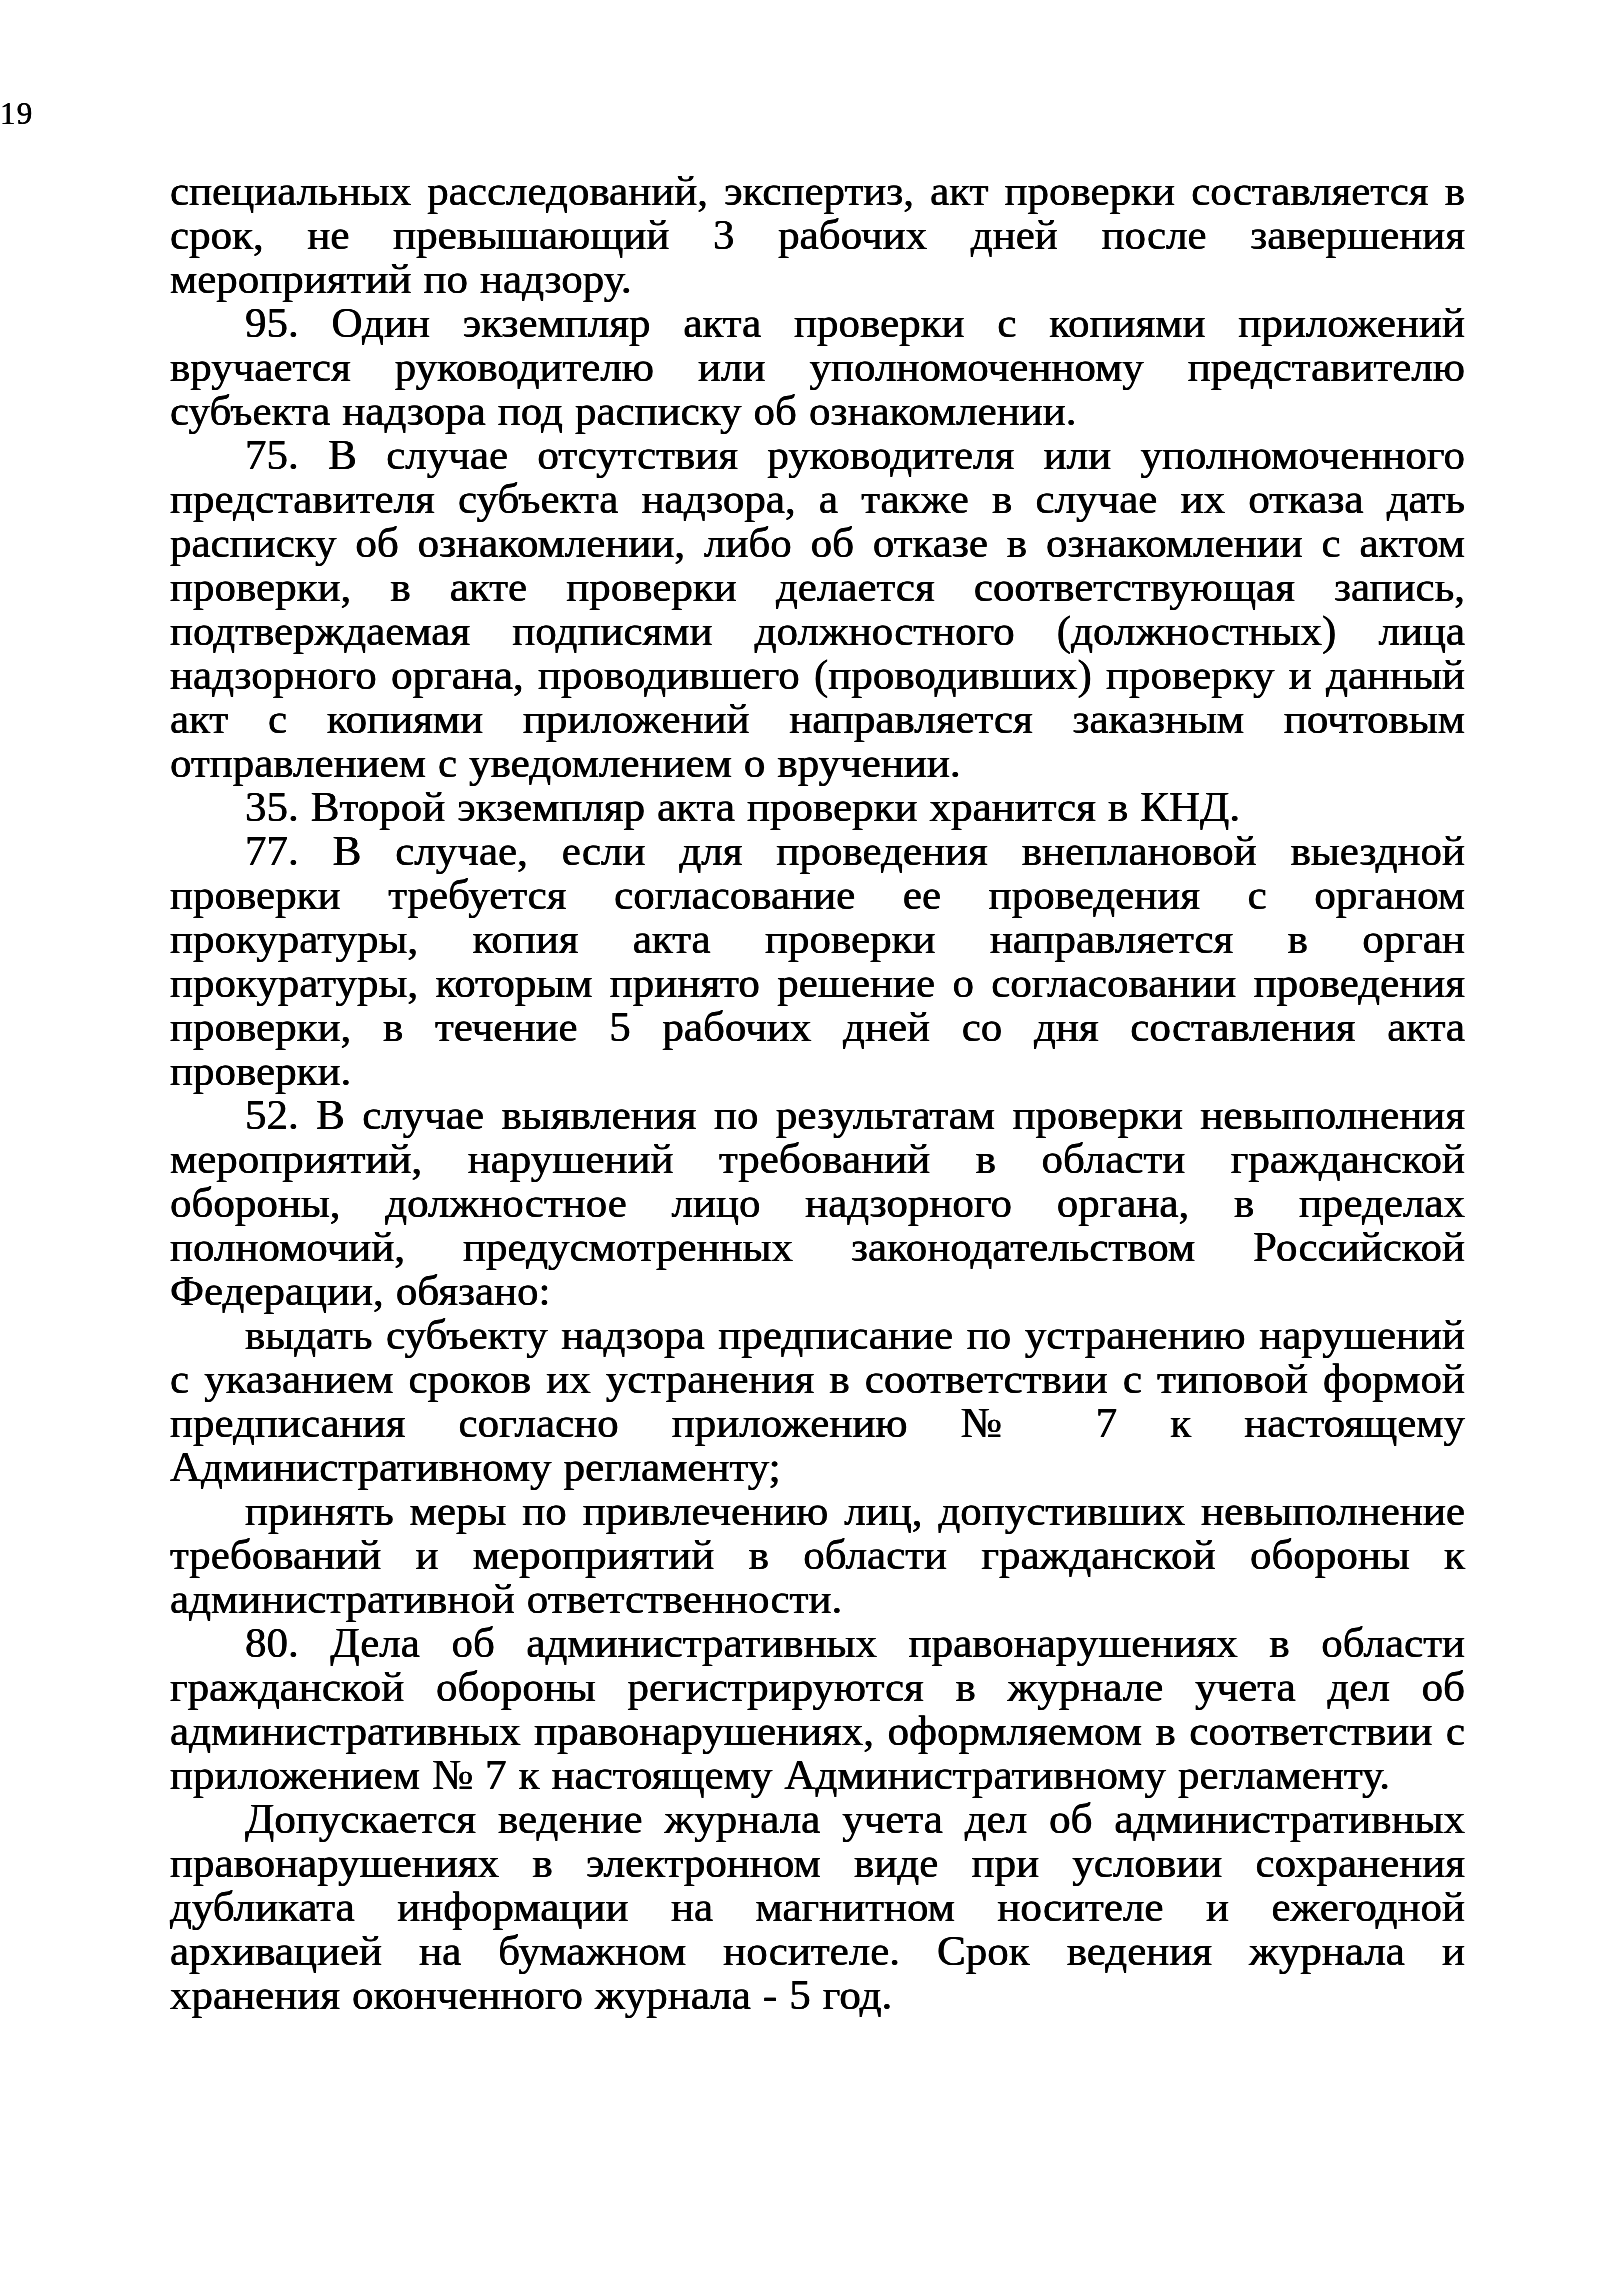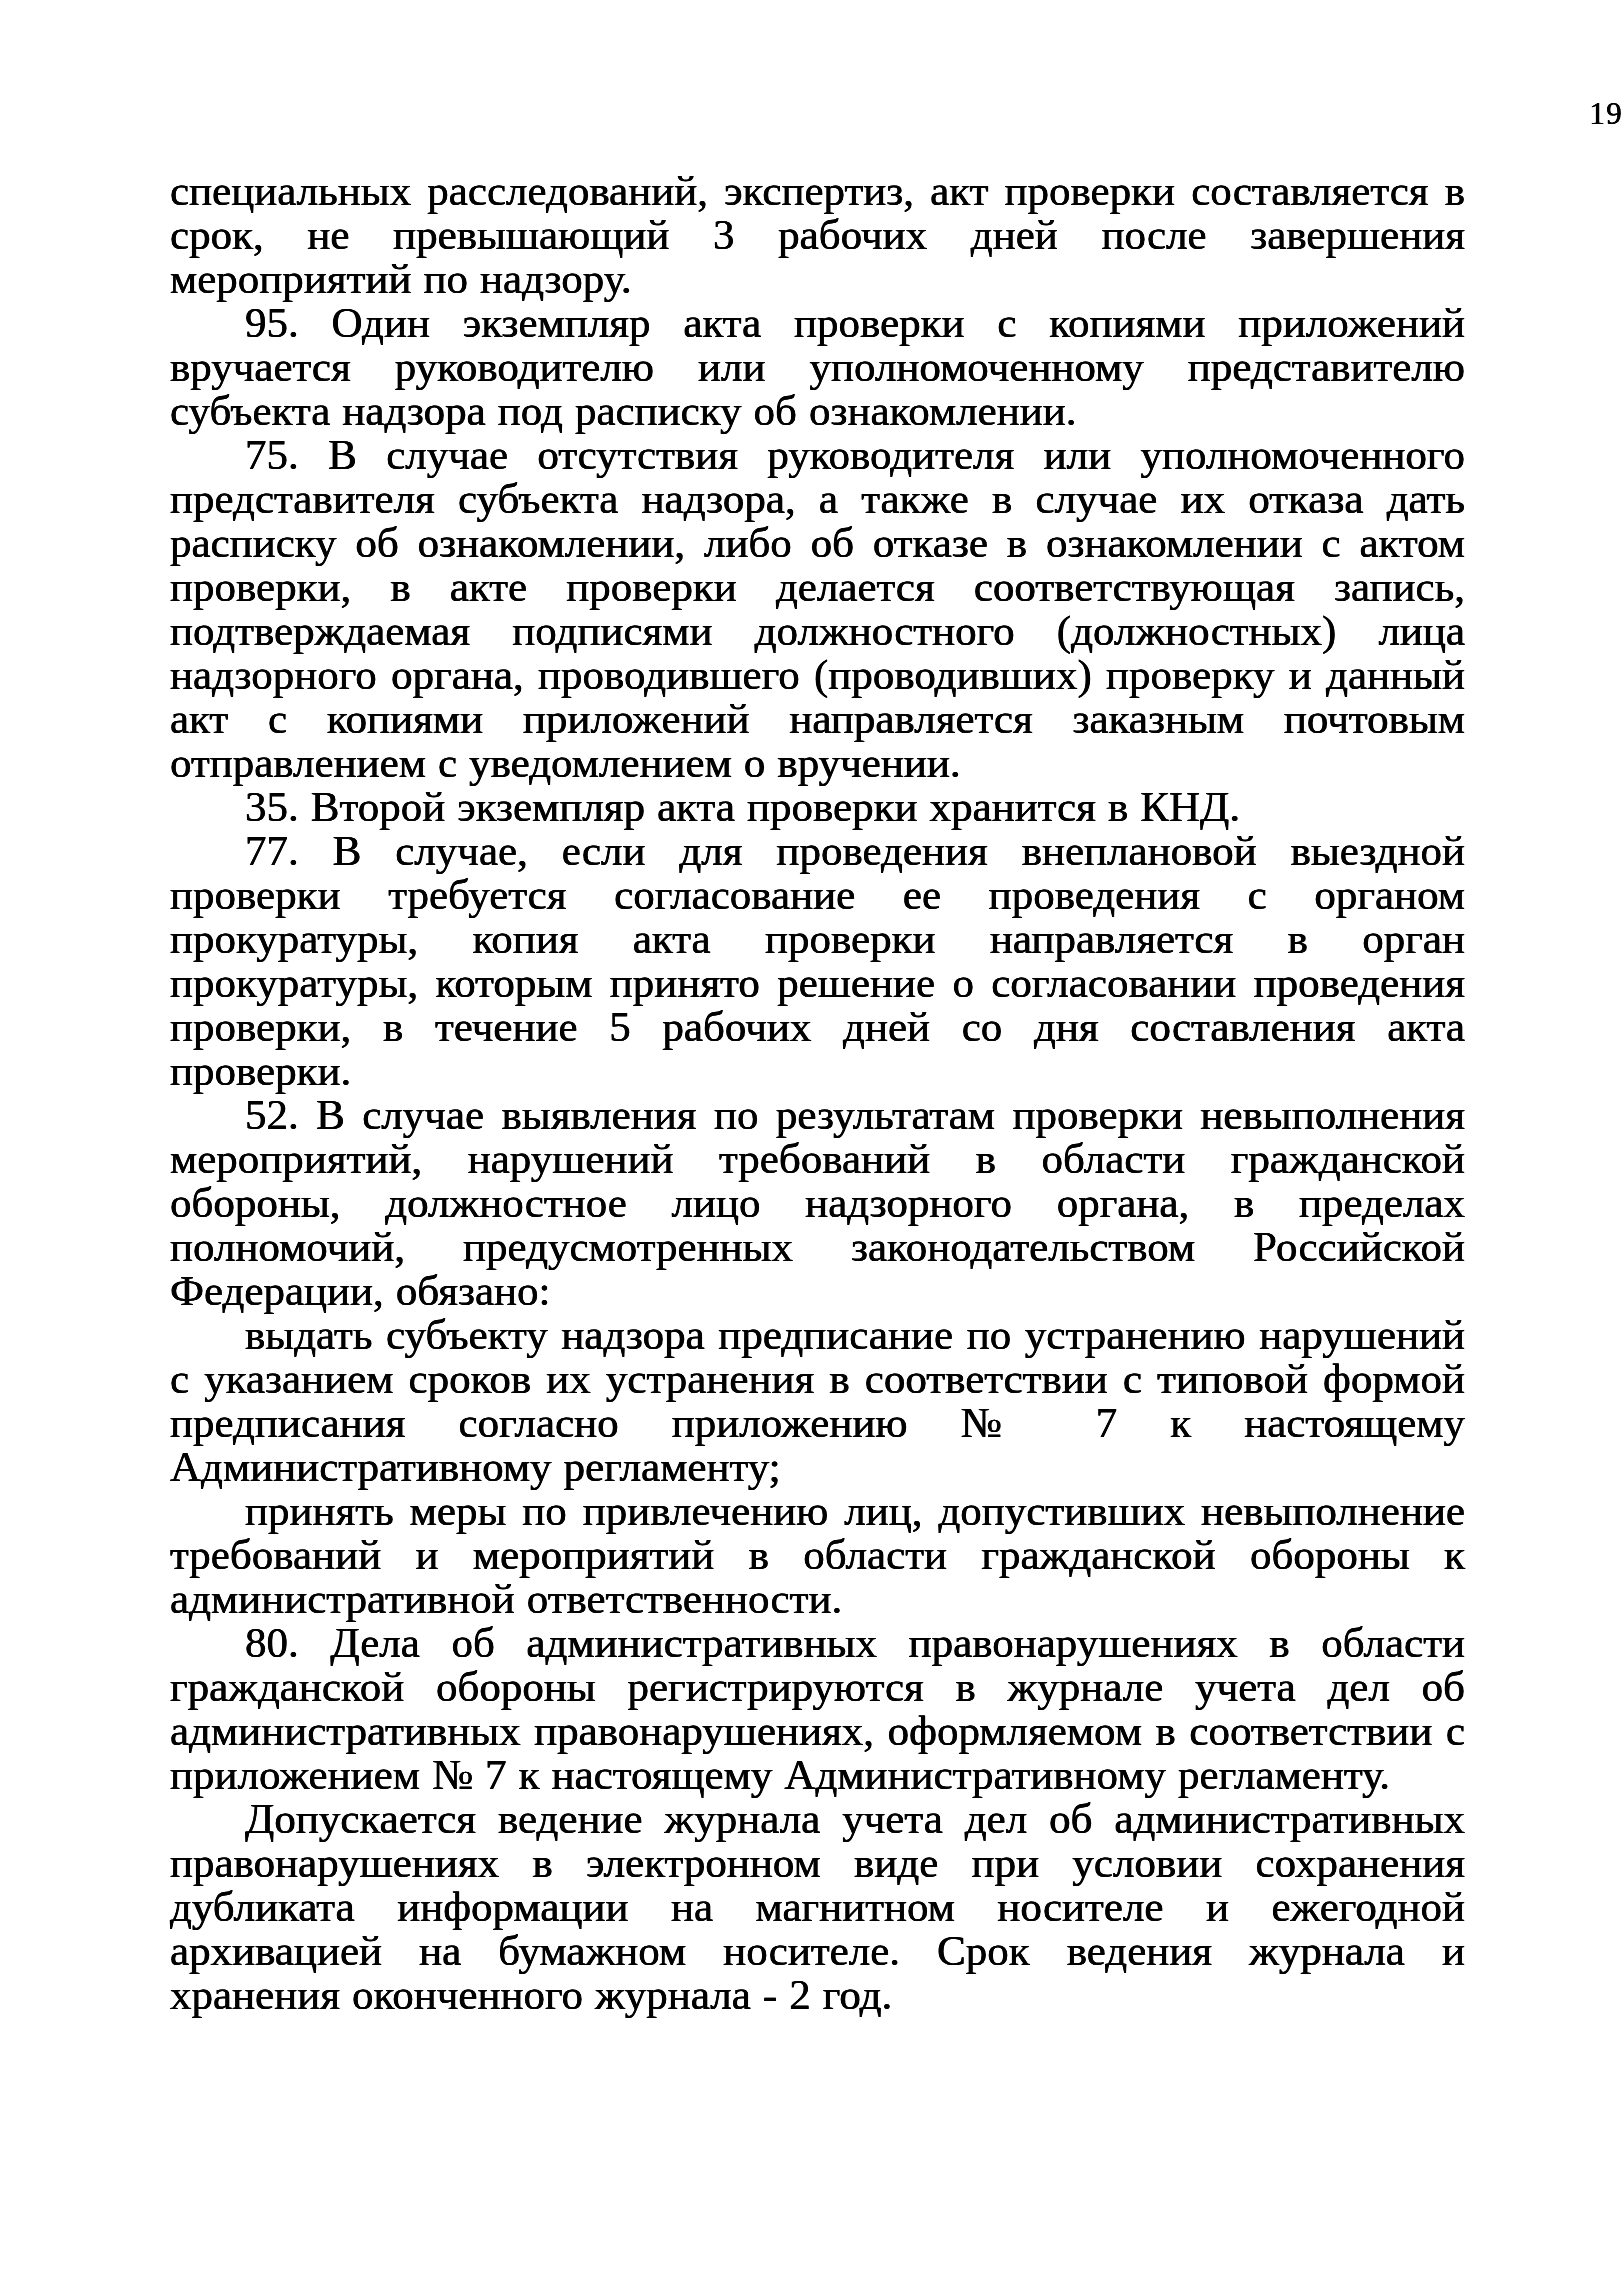--- a/index.html
+++ b/index.html
@@ -14,21 +14,21 @@
     background: #ffffff;
     overflow: hidden;
     font-family: "Liberation Serif", "DejaVu Serif", serif;
     color: #000000;
   }
   .page-number {
     position: absolute;
     top: 97px;
     left: 0;
     width: 1623px;
-    text-align: right;
+    text-align: left;
     font-size: 31px;
     line-height: 34px;
     letter-spacing: 1.3px;
     text-shadow: 0.3px 0 0 #000, -0.3px 0 0 #000;
   }
   .text-block {
     position: absolute;
     left: 170px;
     top: 169px;
     width: 1295px;
@@ -57,17 +57,17 @@
   <div class="text-block">
     <p class="continuation">специальных расследований, экспертиз, акт проверки составляется в срок, не превышающий 3 рабочих дней после завершения мероприятий по надзору.</p>
     <p>95. Один экземпляр акта проверки с копиями приложений вручается руководителю или уполномоченному представителю субъекта надзора под расписку об ознакомлении.</p>
     <p>75. В случае отсутствия руководителя или уполномоченного представителя субъекта надзора, а также в случае их отказа дать расписку об ознакомлении, либо об отказе в ознакомлении с актом проверки, в акте проверки делается соответствующая запись, подтверждаемая подписями должностного (должностных) лица надзорного органа, проводившего (проводивших) проверку и данный акт с копиями приложений направляется заказным почтовым отправлением с уведомлением о вручении.</p>
     <p>35. Второй экземпляр акта проверки хранится в КНД.</p>
     <p>77. В случае, если для проведения внеплановой выездной проверки требуется согласование ее проведения с органом прокуратуры, копия акта проверки направляется в орган прокуратуры, которым принято решение о согласовании проведения проверки, в течение 5 рабочих дней со дня составления акта проверки.</p>
     <p>52. В случае выявления по результатам проверки невыполнения мероприятий, нарушений требований в области гражданской обороны, должностное лицо надзорного органа, в пределах полномочий, предусмотренных законодательством Российской Федерации, обязано:</p>
     <p>выдать субъекту надзора предписание по устранению нарушений с указанием сроков их устранения в соответствии с типовой формой предписания согласно приложению № 7 к настоящему Административному регламенту;</p>
     <p>принять меры по привлечению лиц, допустивших невыполнение требований и мероприятий в области гражданской обороны к административной ответственности.</p>
     <p>80. Дела об административных правонарушениях в области гражданской обороны регистрируются в журнале учета дел об административных правонарушениях, оформляемом в соответствии с приложением № 7 к настоящему Административному регламенту.</p>
-    <p>Допускается ведение журнала учета дел об административных правонарушениях в электронном виде при условии сохранения дубликата информации на магнитном носителе и ежегодной архивацией на бумажном носителе. Срок ведения журнала и хранения оконченного журнала - 2 год.</p>
+    <p>Допускается ведение журнала учета дел об административных правонарушениях в электронном виде при условии сохранения дубликата информации на магнитном носителе и ежегодной архивацией на бумажном носителе. Срок ведения журнала и хранения оконченного журнала - 5 год.</p>
   </div>
 
 </div>
 
 
 </body></html>

